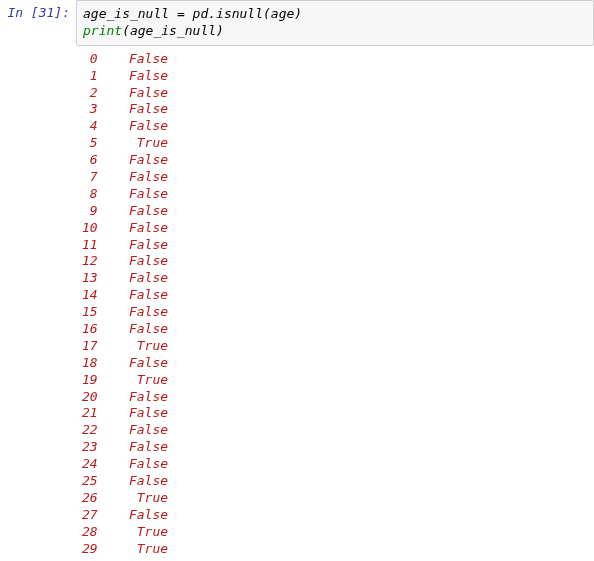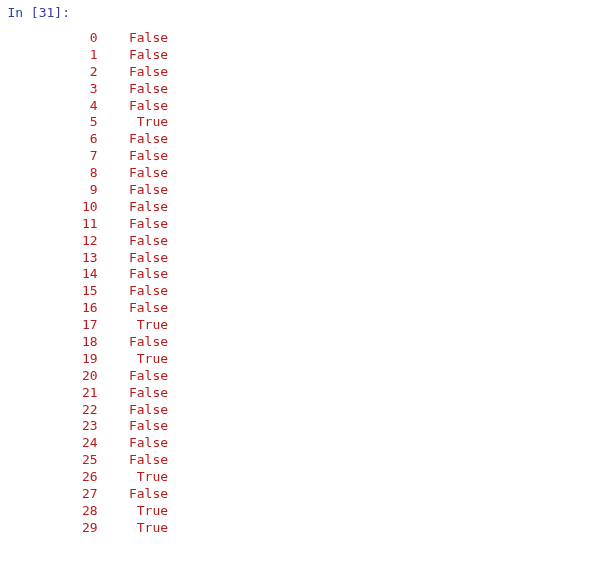--- a/index.html
+++ b/index.html
@@ -6,20 +6,21 @@
     margin: 0;
     padding: 0;
     font-family: Helvetica, Arial, sans-serif;
     font-size: 13px;
     background: #fff;
     width: 594px;
   }
   .cell {
     display: flex;
     align-items: stretch;
+    font-style: italic;
   }
   .prompt {
     width: 76px;
     min-width: 76px;
     text-align: right;
     padding: 5px 6px 5px 4px;
     font-family: Menlo, Consolas, "DejaVu Sans Mono", monospace;
     font-size: 13px;
     color: #303F9F;
     box-sizing: border-box;
@@ -45,20 +46,22 @@
     line-height: 1.3;
     white-space: pre;
     color: #b91c1c;
   }
 </style>
 </head>
 <body>
 
 <div class="cell">
   <div class="prompt">In  [31]:</div>
+  <div class="input-area"><span>age_is_null</span><span> = </span><span>pd</span><span>.</span><span>isnull</span><span>(age)</span>
+<span class="code-print">print</span><span>(age_is_null)</span></div>
 </div>
 
 <div class="cell">
   <div class="prompt"></div>
   <div class="output-area" id="output-container"> 0    False
  1    False
  2    False
  3    False
  4    False
  5     True

